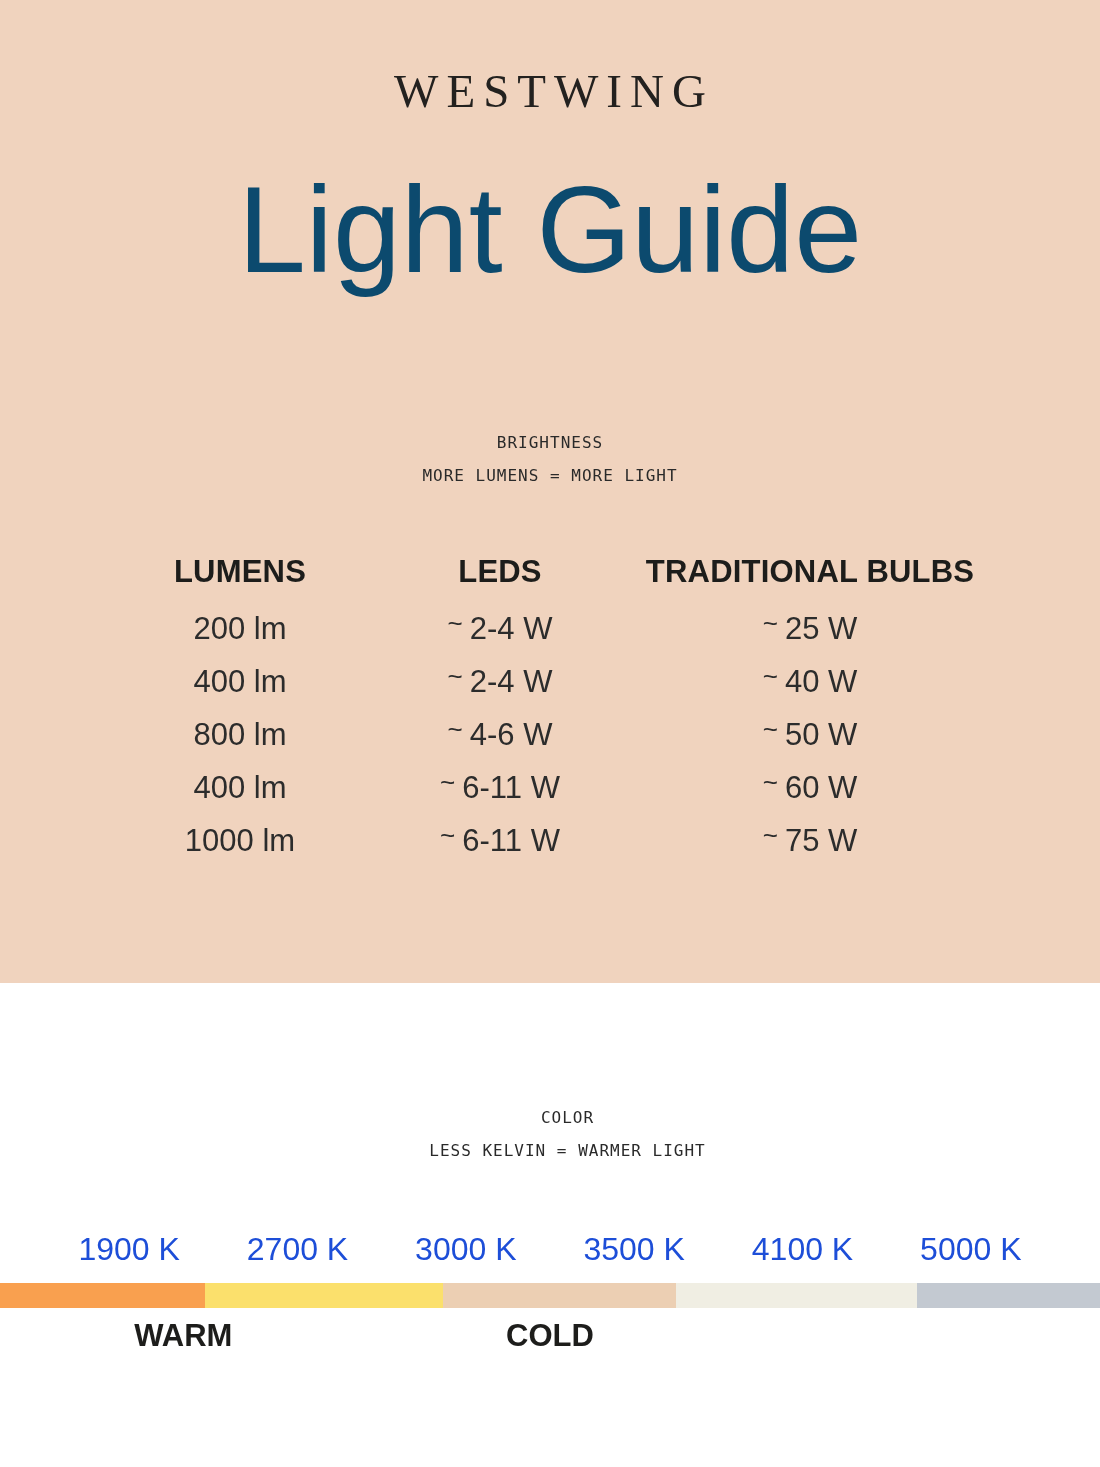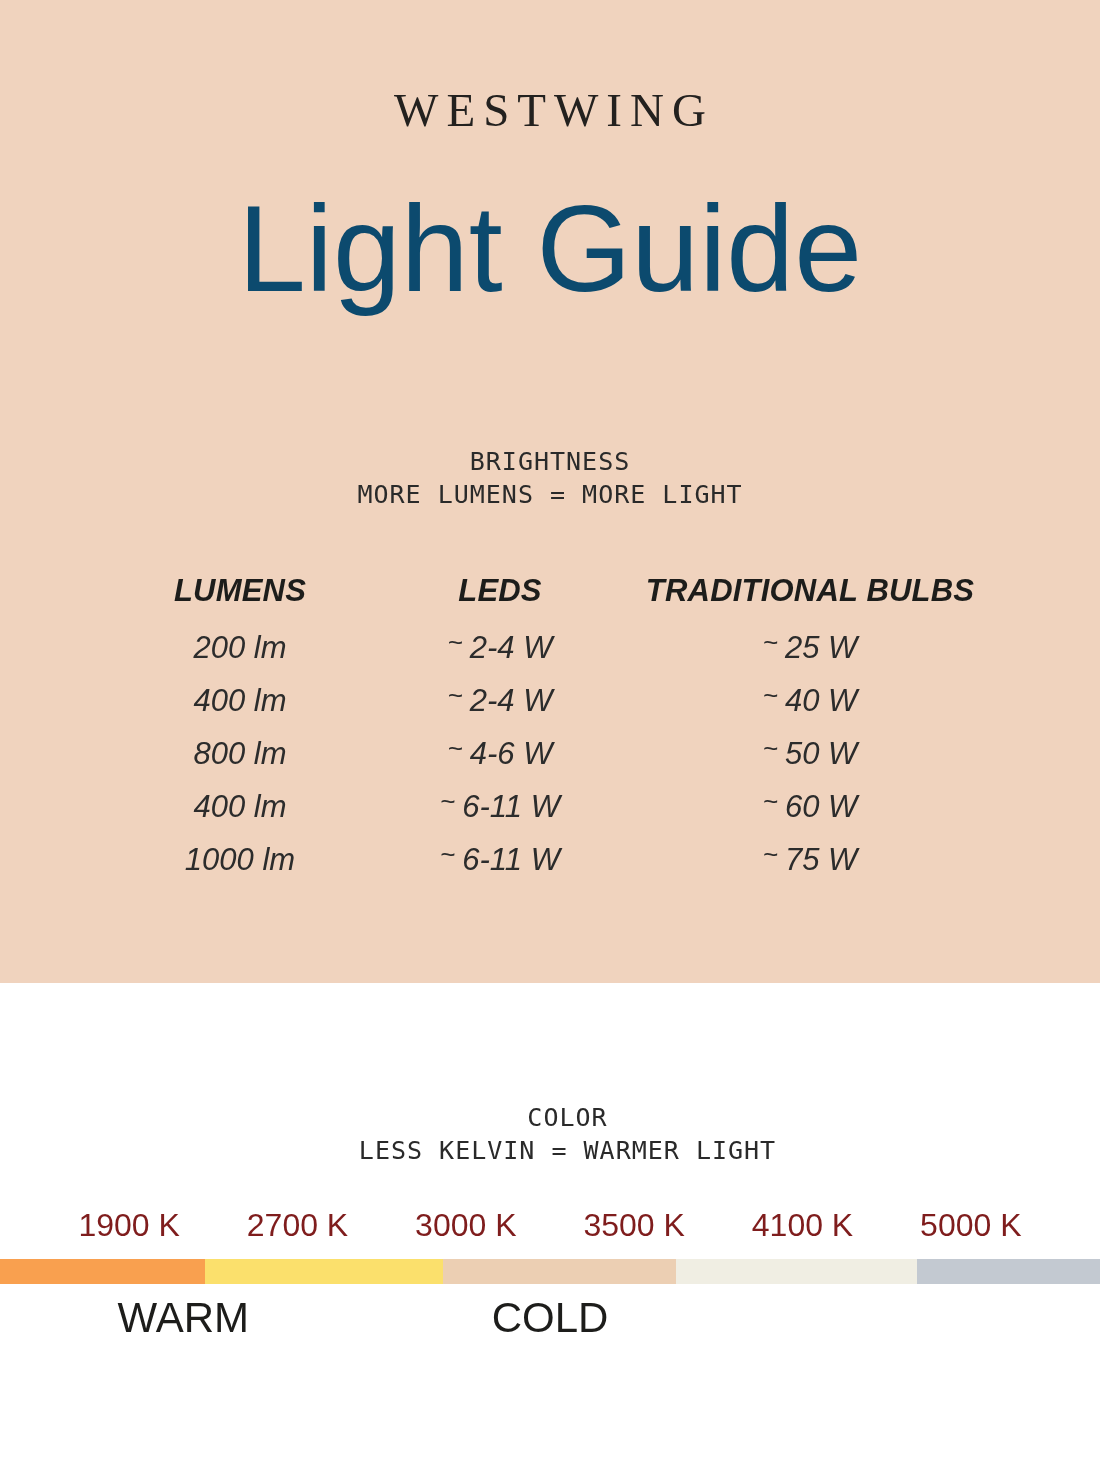--- a/index.html
+++ b/index.html
@@ -10,49 +10,49 @@
     color: #1d1d1b;
     background: #ffffff;
   }
   .page { width: 1100px; height: 1467px; overflow: hidden; position: relative; background:#ffffff; }
 
   
   .top {
     height: 983px;
     background: #F0D3BE;
     text-align: center;
-    padding-top: 83px;
+    padding-top: 64px;
   }
   .brand {
     font-family: "Liberation Serif", "DejaVu Serif", serif;
     font-size: 47px;
     letter-spacing: 8px;
     padding-left: 8px; 
     color: #23211f;
     line-height: 54px;
   }
   .title {
     margin: 42px 0 0 0;
     font-size: 122px;
     font-weight: 400;
     letter-spacing: 0;
     line-height: 140px;
     color: #0c4a6e;
   }
   .mono-block {
     margin-top: 126px;
     font-family: "DejaVu Sans Mono", "Liberation Mono", monospace;
-    font-size: 25px;
+    font-size: 16px;
     letter-spacing: 1px;
     line-height: 33px;
     color: #2a2a2a;
   }
 
   
-  .lumens-table { margin-top: 60px; font-style: italic; }
+  .lumens-table { margin-top: 60px; }
   .trow {
     display: grid;
     grid-template-columns: 340px 180px 440px;
     justify-content: center;
     align-items: center;
     height: 53px;
   }
   .thead { height: 40px; margin-bottom: 10px; }
   .th { font-weight: 700; font-size: 31px; letter-spacing: 0.2px; color: #1d1d1b; }
   .td { font-size: 31px; color: #2c2c2c; }
@@ -62,38 +62,38 @@
     transform: translateY(-7px);
     margin-right: 7px;
   }
 
   
   .bottom { background: #ffffff; padding-top: 118px; text-align: center; }
   .kelvin-row {
     display: grid;
     grid-template-columns: repeat(6, 1fr);
     padding: 0 45px;
-    margin-top: 40px;
+    margin-top: 64px;
     font-size: 32px;
-    color: #7f1d1d;
+    color: #1d4ed8;
   }
   .kelvin-row > div { text-align: center; }
   .scale-bar {
     display: flex;
     width: 100%;
     height: 25px;
     margin-top: 15px;
   }
   .scale-bar > div { height: 100%; }
   .temp-row {
     display: grid;
     grid-template-columns: repeat(3, 1fr);
     margin-top: 10px;
-    font-weight: 400;
-    font-size: 42px;
+    font-weight: 700;
+    font-size: 31px;
     color: #1d1d1b;
   }
 </style>
 </head>
 <body>
 
 <div class="page">
 
   <section class="top" style="background: rgb(240, 211, 190);">
 

